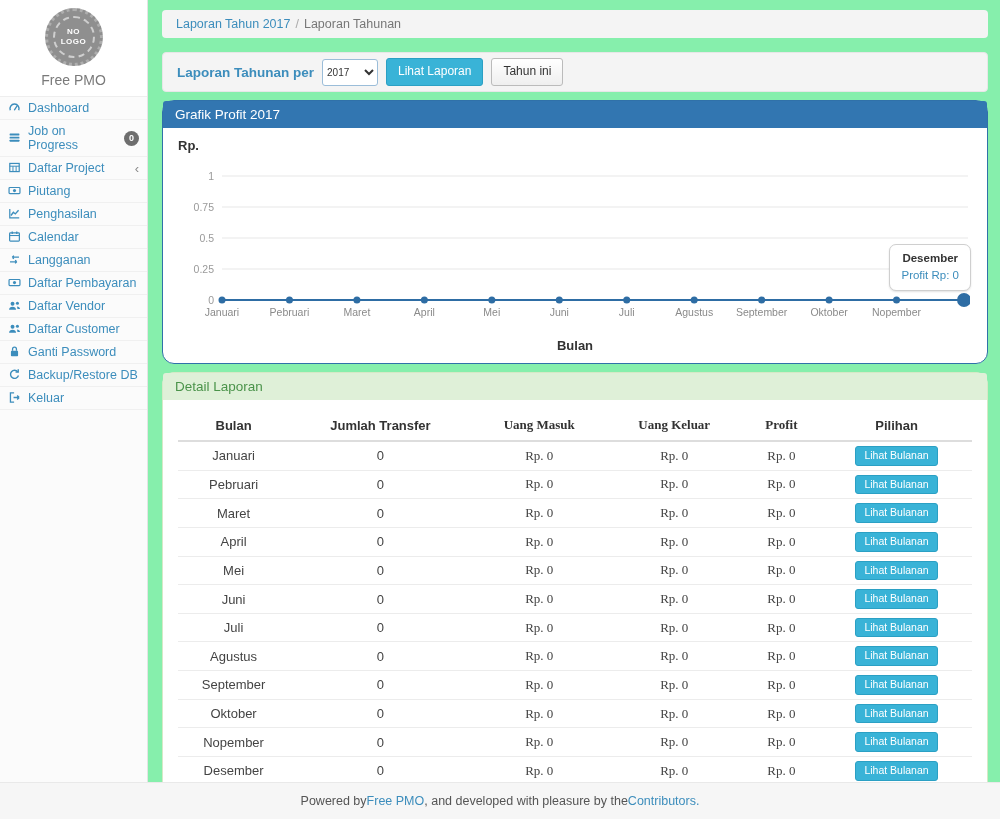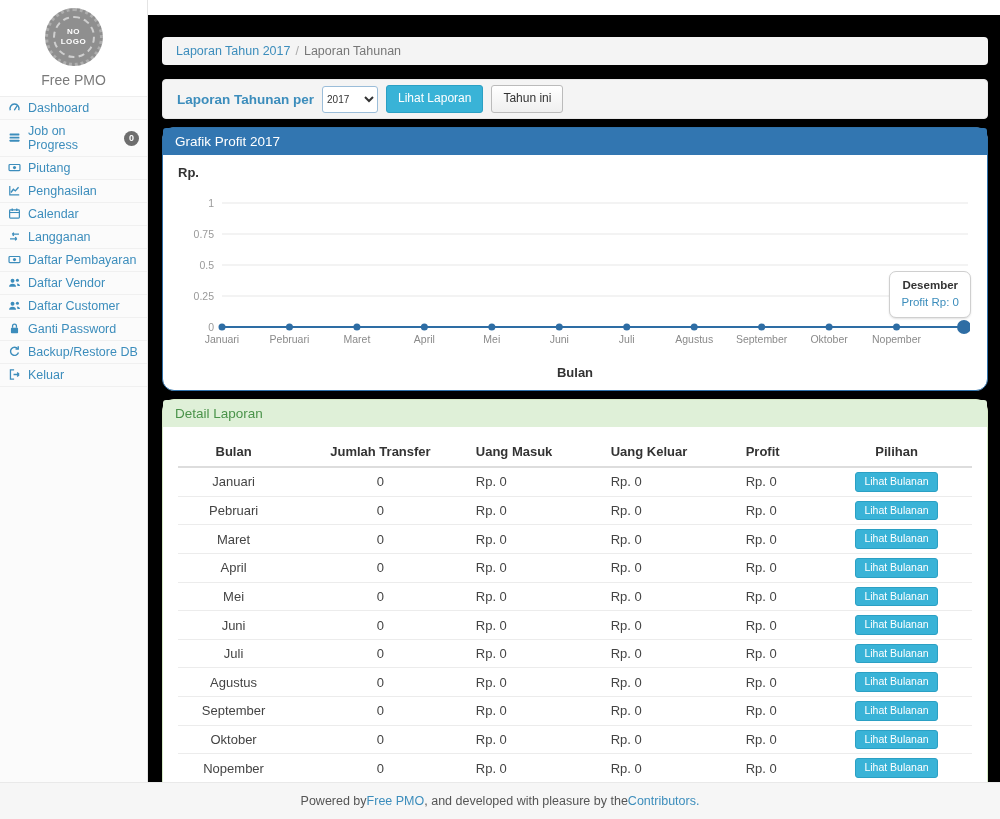--- a/index.html
+++ b/index.html
@@ -24,21 +24,21 @@
   .menu li { display:flex; align-items:center; gap:6px; padding:4px 8px;
     border-bottom:1px solid #f0f0f0; color:#3c8dbc; font-size:12.5px; cursor:pointer; background:#fbfbfb; }
   .menu .ic { width:14px; height:14px; display:inline-flex; color:#3c8dbc; flex-shrink:0; }
   .menu .ic svg { width:13px; height:13px; }
   .badge { margin-left:auto; background:#6e6e6e; color:#fff; border-radius:50%;
     min-width:15px; height:15px; font-size:9px; font-weight:bold;
     display:flex; align-items:center; justify-content:center; }
   .chev { margin-left:auto; color:#8a8a8a; font-size:13px; line-height:1; }
 
   
-  .content { flex:1; padding:22px 12px 0 14px; background:#000000;margin-top:15px; }
+  .content { flex:1; padding:10px 12px 0 14px; background:#86efac; }
   .breadcrumb { background:#f4f4f4; border-radius:4px; padding:7px 14px;
     font-size:12.5px; color:#777; margin-bottom:14px; }
   .breadcrumb a { color:#3c8dbc; text-decoration:none; cursor:pointer; }
   .breadcrumb .sep { color:#aaa; padding:0 5px; }
 
   .filterbar { background:#f4f4f4; border:1px solid #e7e7e7; border-radius:4px;
     height:40px; padding:0 14px; display:flex; align-items:center; gap:8px; margin-bottom:8px; }
   .filter-label { color:#3c8dbc; font-weight:bold; font-size:13.5px; }
   select.year { height:27px; width:56px; border:1px solid #9bbdd9; border-radius:3px;
     background:#fff; font-size:10px; color:#333; font-family:inherit; }
@@ -65,21 +65,21 @@
   .chart-tooltip { position:absolute; right:16px; top:116px; background:#fff;
     border:1px solid #cfcfcf; border-radius:7px; padding:5px 11px; text-align:center;
     font-size:11.5px; box-shadow:0 1px 2px rgba(0,0,0,.12); line-height:1.5; }
   .ct-title { font-weight:bold; color:#333; }
   .ct-text { color:#3c8dbc; }
 
   
   table.report { width:100%; border-collapse:collapse; font-size:13px; }
   .report th { padding:7px 4px; border-bottom:2px solid #ddd; font-weight:bold; color:#333; }
   .report tbody td { padding:4px 4px; border-bottom:1px solid #ececec; color:#444; }
-  .al-c { text-align:center; } .al-r { text-align:left; }
+  .al-c { text-align:center; } .al-r { text-align:center;font-family:Liberation Serif, serif; }
   .btn-xs { padding:2px 8px; font-size:10.5px; border-radius:3px; }
 
   
   .footer { height:37px; background:#f6f6f6; border-top:1px solid #e9e9e9;
     display:flex; align-items:center; justify-content:center; font-size:12.5px; color:#555; }
   .footer a { color:#3c8dbc; text-decoration:none; cursor:pointer; }
 </style>
 </head>
 <body>
 
@@ -105,20 +105,30 @@
         <li>
           <span class="ic">
             <svg viewBox="0 0 16 16" fill="currentColor">
               <rect x="2" y="3.2" width="12" height="2.3" rx=".5"></rect>
               <rect x="2" y="7" width="12" height="2.3" rx=".5"></rect>
               <rect x="2" y="10.8" width="12" height="2.3" rx=".5"></rect>
             </svg>
           </span>
           <span>Job on Progress</span>
           <span class="badge">0</span>
+        </li>
+        <li>
+          <span class="ic">
+            <svg viewBox="0 0 16 16" fill="currentColor">
+              <rect x="2.2" y="3" width="11.6" height="10" fill="none" stroke="currentColor" stroke-width="1.5"></rect>
+              <path d="M2.2 6.4h11.6M6.1 6.4v6.6M10 6.4v6.6" fill="none" stroke="currentColor" stroke-width="1.2"></path>
+            </svg>
+          </span>
+          <span>Daftar Project</span>
+          <span class="chev">‹</span>
         </li>
         <li>
           <span class="ic">
             <svg viewBox="0 0 16 16" fill="currentColor">
               <rect x="1.3" y="4.3" width="13.4" height="7.6" rx="1" fill="none" stroke="currentColor" stroke-width="1.5"></rect>
               <circle cx="8" cy="8.1" r="1.9"></circle>
             </svg>
           </span>
           <span>Piutang</span>
         </li>

